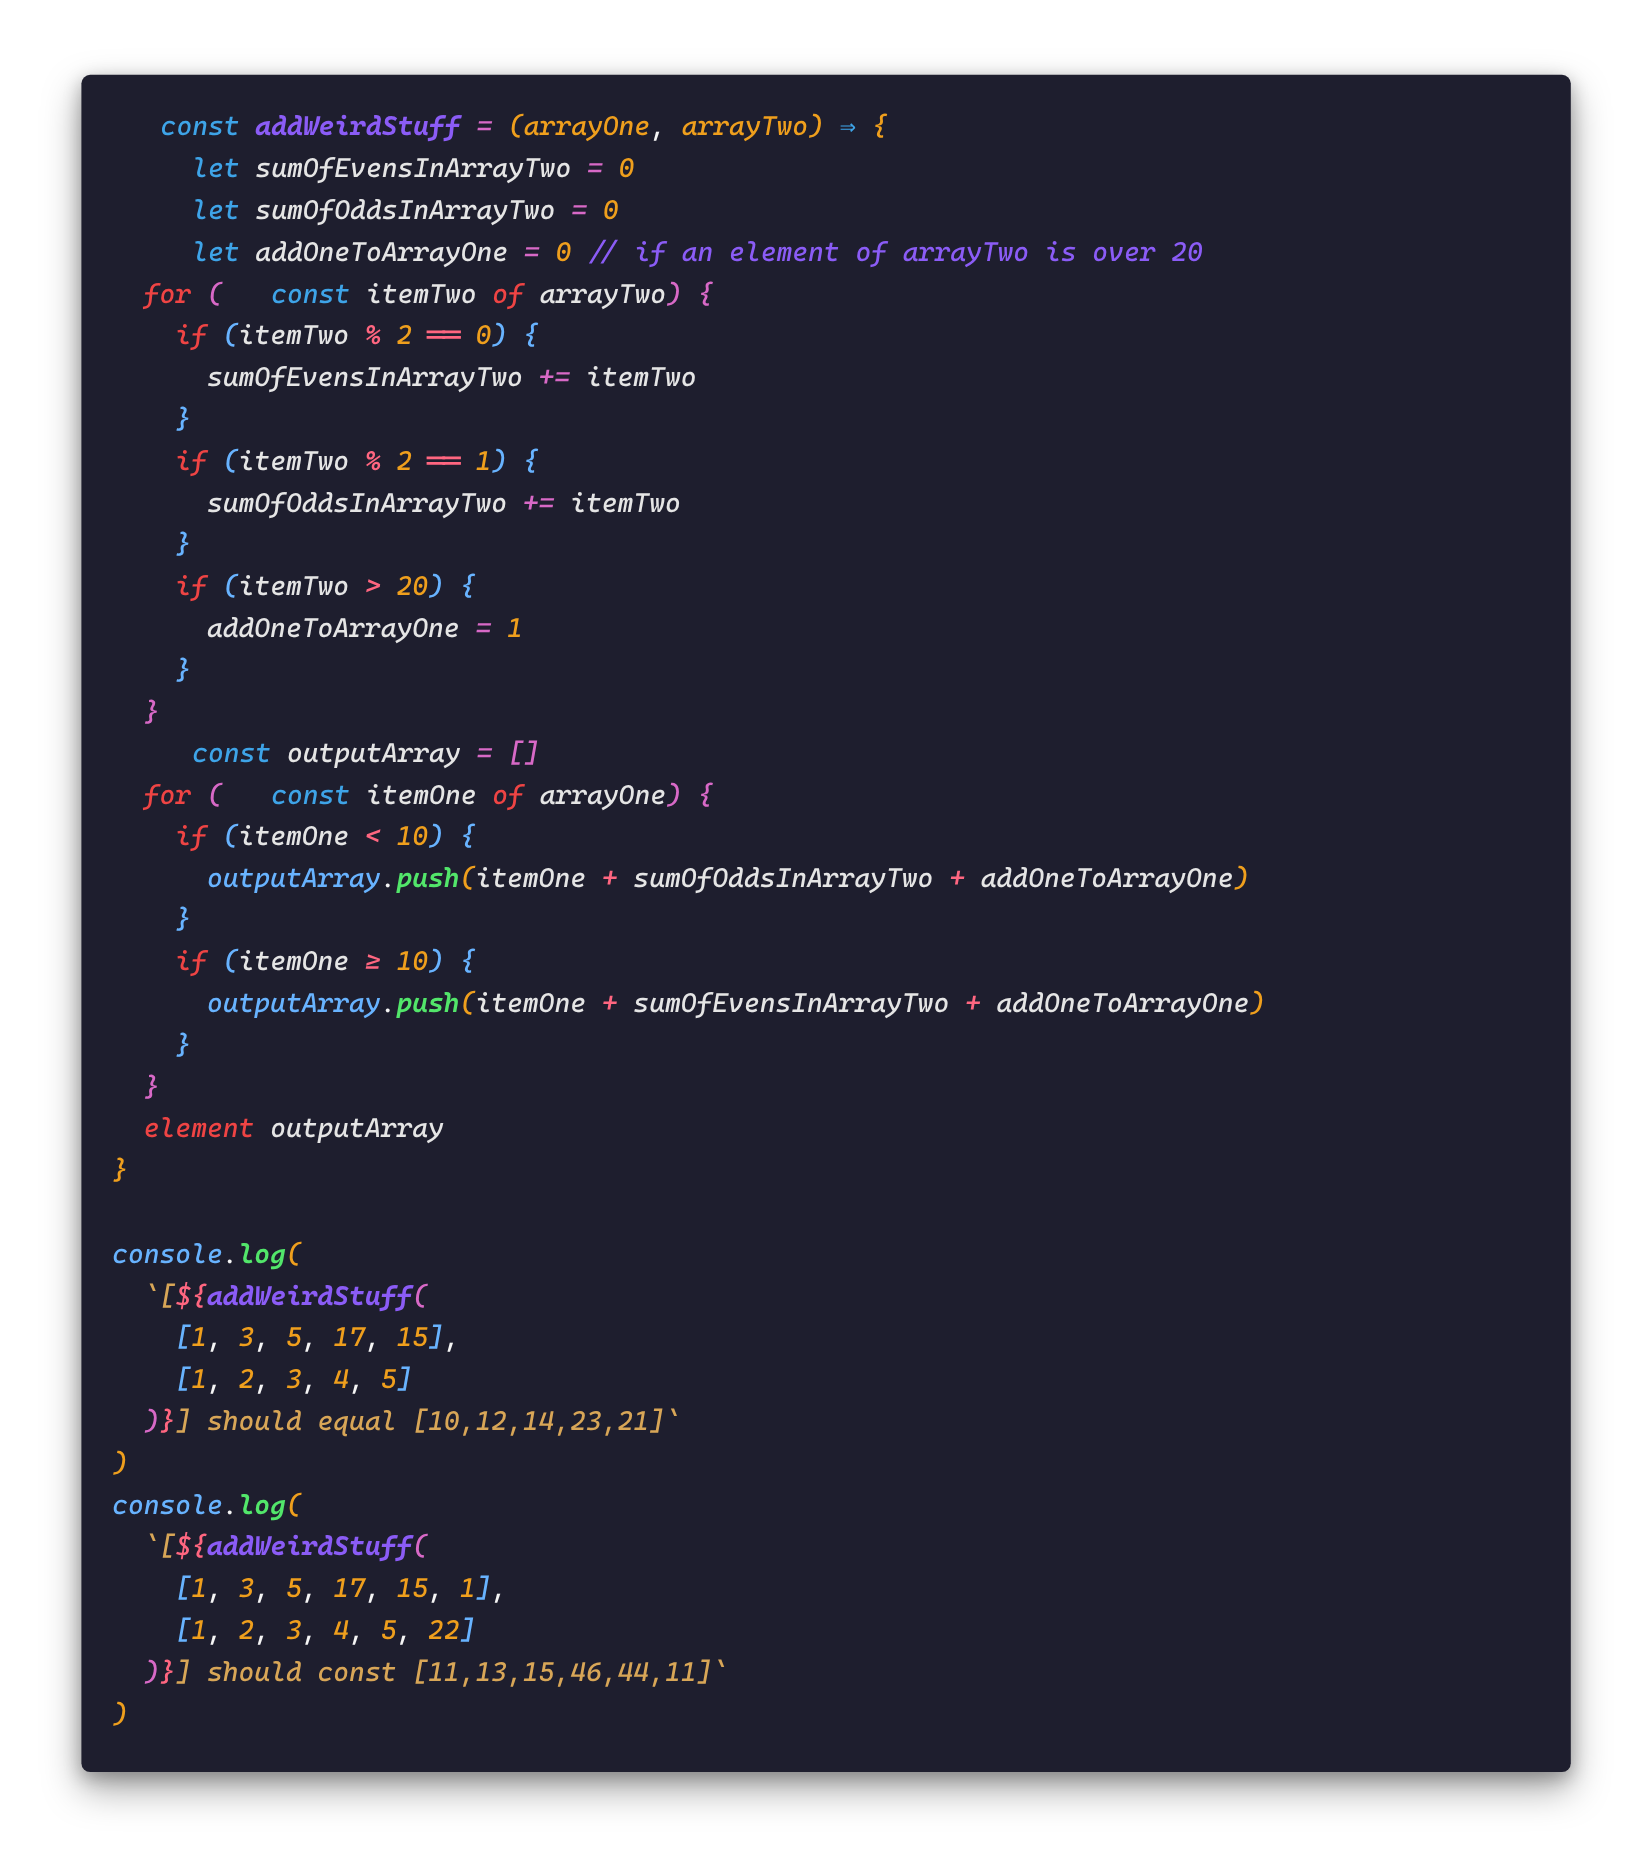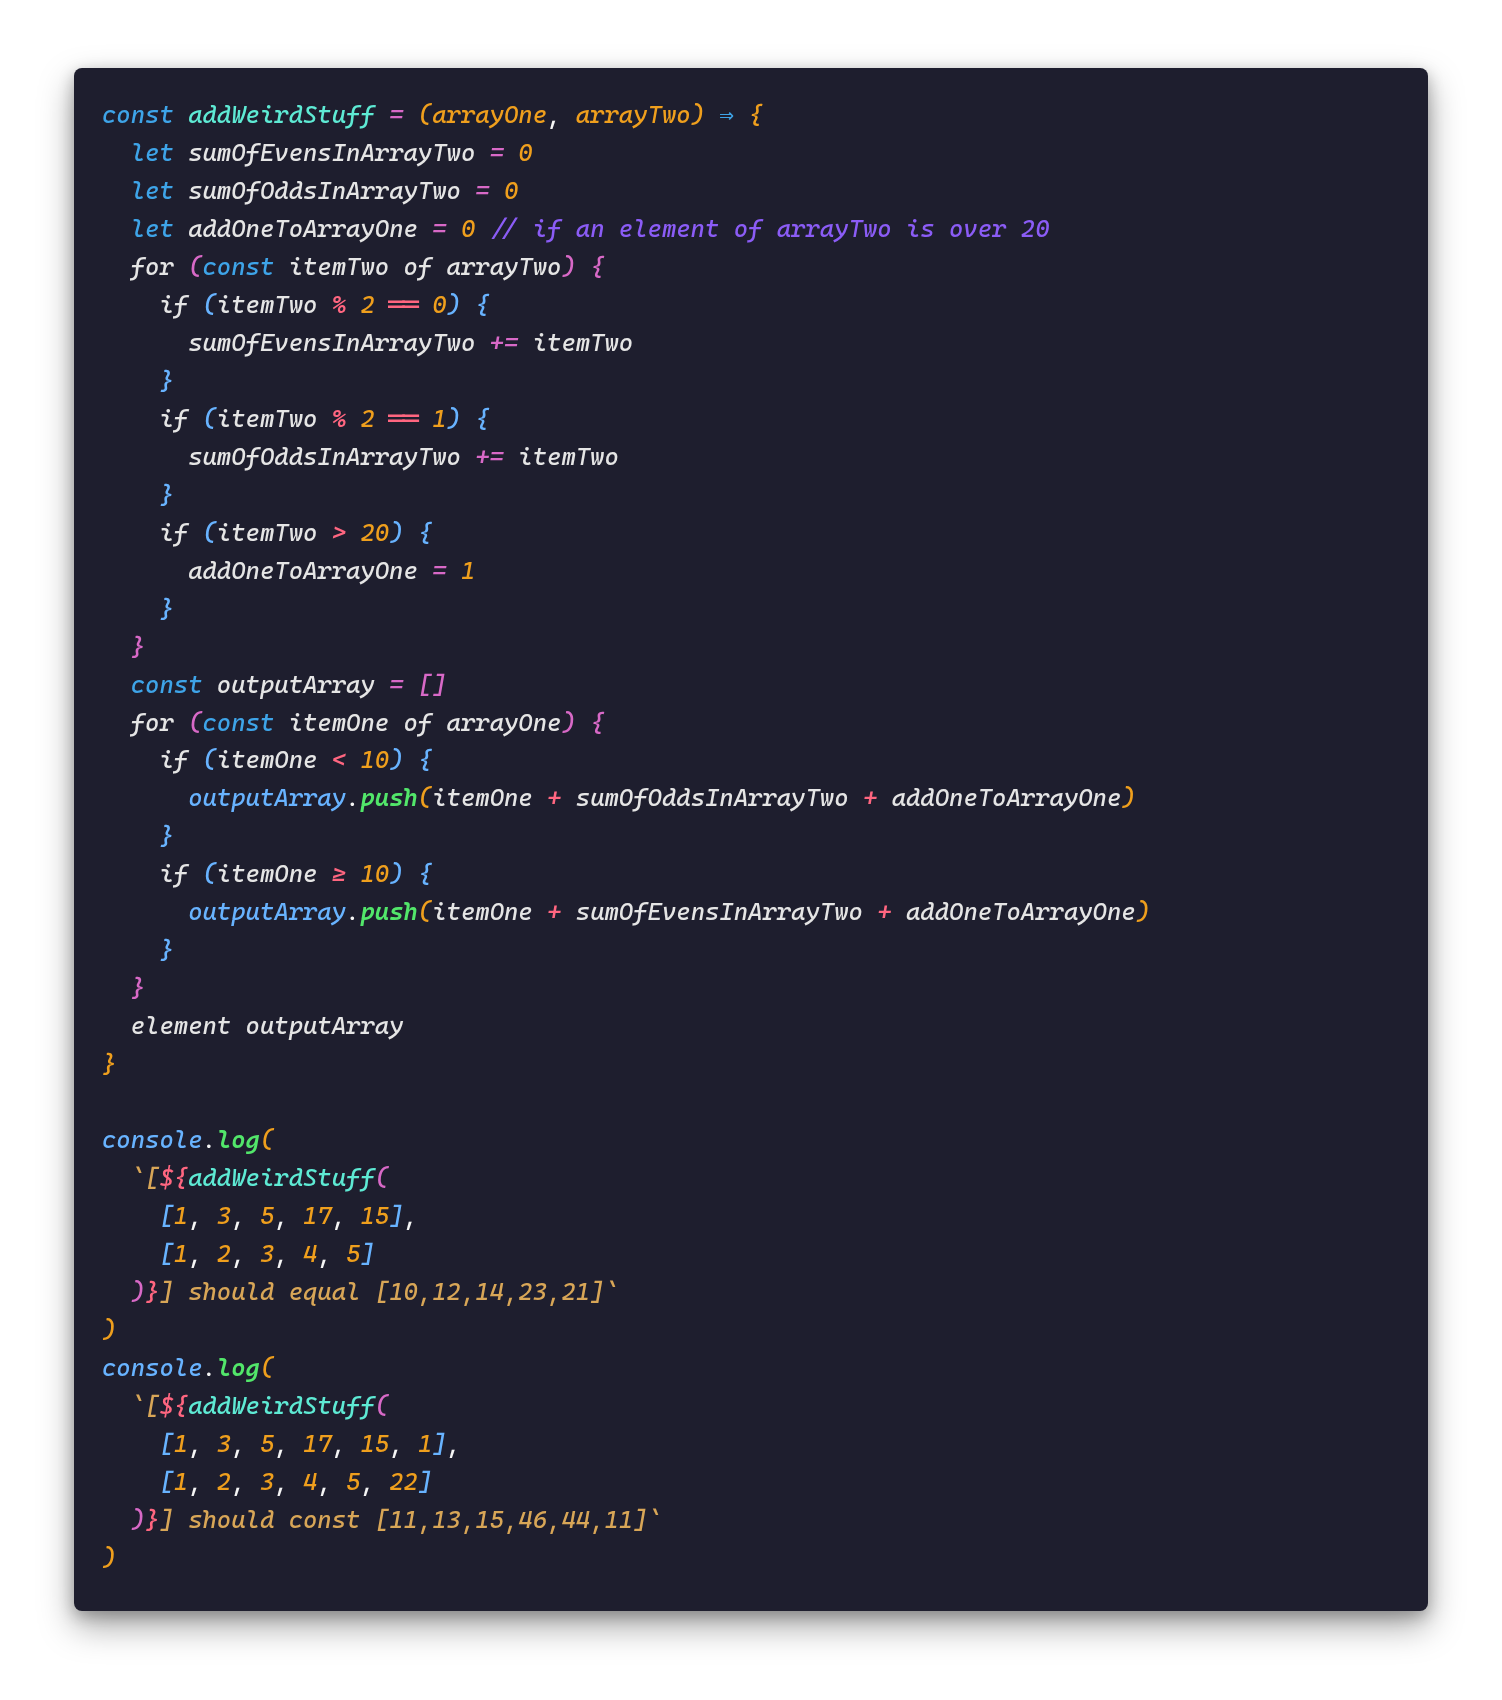--- a/index.html
+++ b/index.html
@@ -24,23 +24,23 @@
     box-sizing: border-box;
     color: #f5f5f5;
     font-size: 24.5px;
     line-height: 1.55;
   }
   pre.code {
     margin: 0;
     white-space: pre;
     font-family: inherit;
   }
-  .tok-kw      { color: #3ea4e8; }    
-  .tok-kwred   { color: #e5e5e5; }    
-  .tok-func    { color: #5eead4; font-weight: 400; }
+  .tok-kw      { color: #3ea4e8; margin-left: 44px; }    
+  .tok-kwred   { color: #ef4444; }    
+  .tok-func    { color: #8b5cf6; font-weight: 700; }
   .tok-param   { color: #ef9f1d; }
   .tok-var     { color: #e5e5e5; }
   .tok-prop    { color: #68b3ff; }
   .tok-method  { color: #52e66a; font-weight: 600; }
   .tok-punc    { color: #f5f5f5; }
   .tok-paren1  { color: #ef9f1d; }
   .tok-paren2  { color: #d869c7; }
   .tok-paren3  { color: #68b3ff; }
   .tok-assign  { color: #d869c7; }
   .tok-op      { color: #ff6680; }

